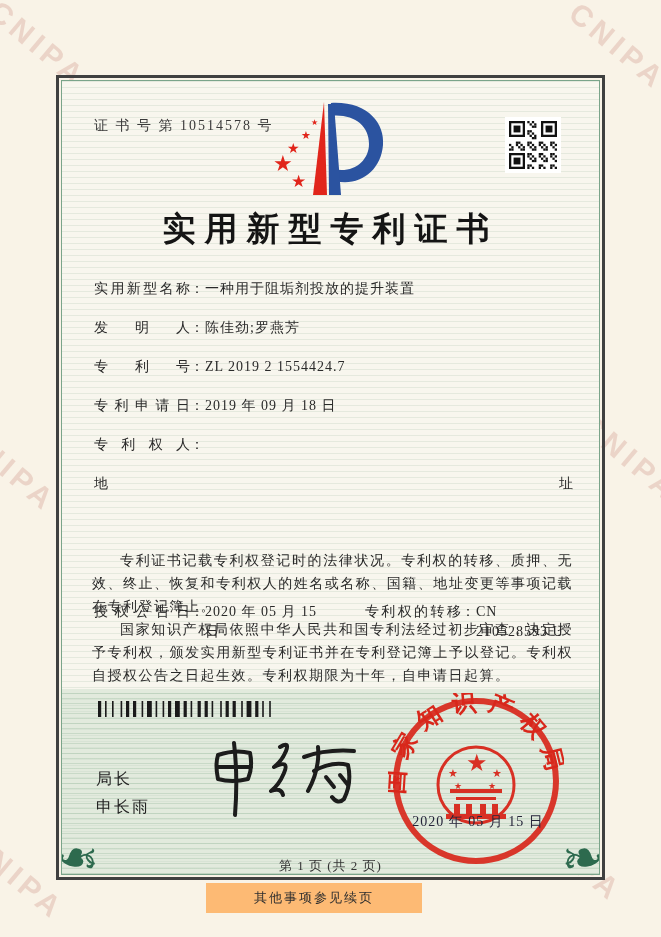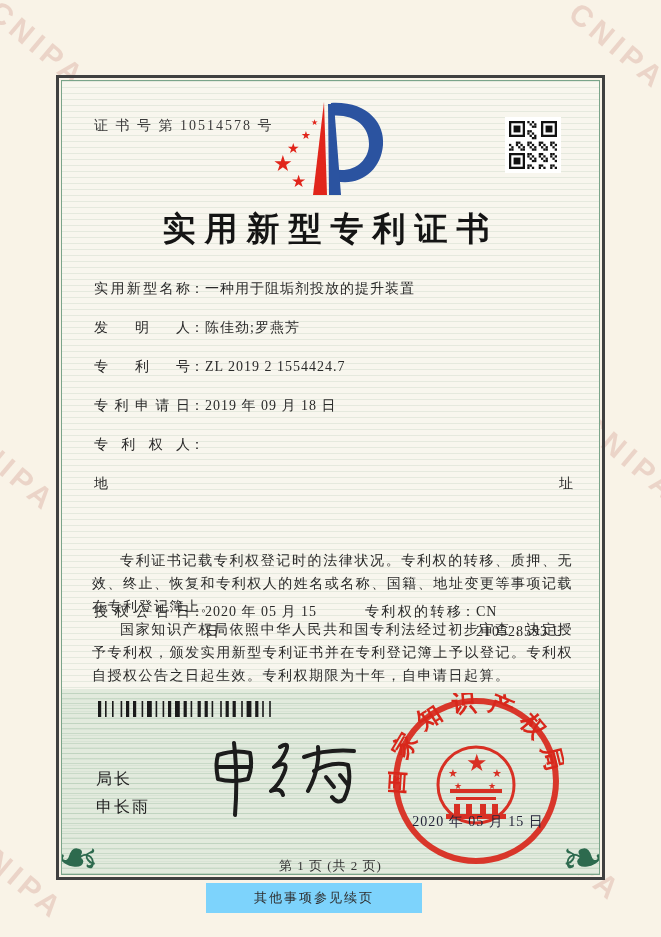--- a/index.html
+++ b/index.html
@@ -111,21 +111,21 @@
     text-align:center; font-size:14px; letter-spacing:1px;
     color:#25253a; z-index:4;
   }
   .page-info {
     position:absolute; left:0; right:0; top:776px;
     text-align:center; font-size:13px; letter-spacing:1px; color:#333;
   }
   
   .footer-note-box {
     position:absolute; left:206px; top:883px;
-    width:216px; height:30px; background:#7dd3fc;
+    width:216px; height:30px; background:#fdba74;
     display:flex; align-items:center; justify-content:center;
     z-index:2;
   }
   .footer-note { font-size:13px; letter-spacing:2px; color:#2e2e2e; }
 </style>
 </head>
 <body>
 
 <span class="wm" style="left:4px; top:-6px;">CNIPA</span>
 <span class="wm faint" style="left:182px; top:116px;">CNIPA</span>

